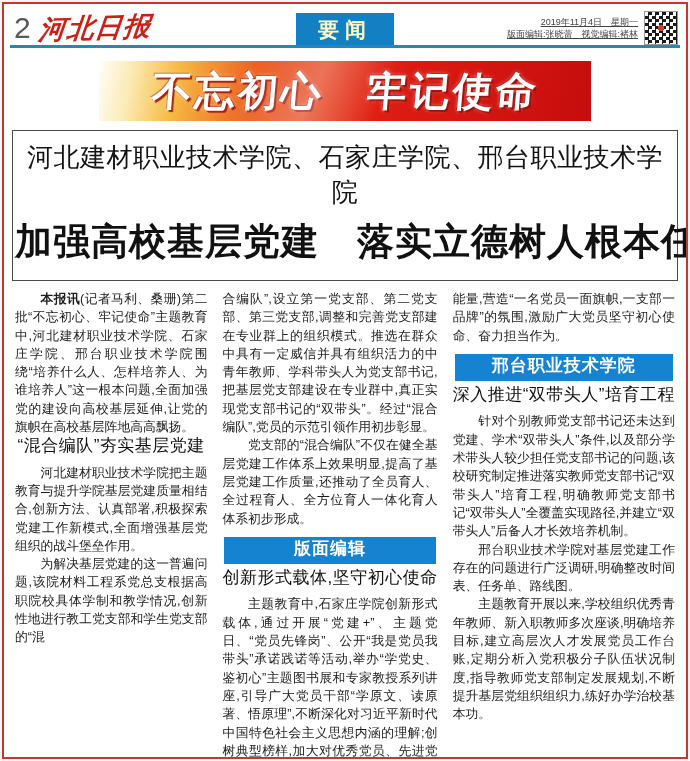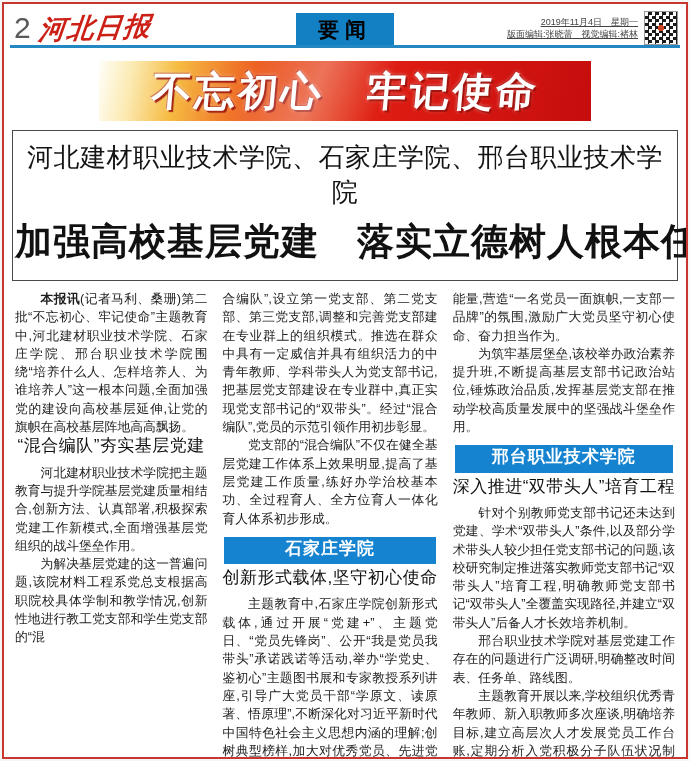--- a/index.html
+++ b/index.html
@@ -7,21 +7,21 @@
   body { font-family:"Liberation Sans","DejaVu Sans",sans-serif; position:relative; }
   .page { position:absolute; inset:2px; background:#fff; border:2px solid #c8372f; overflow:hidden; }
 
   
   .hdr { position:relative; height:44px; padding:4px 8px 0 10px; display:flex; align-items:center; }
   .page-num { font-size:30px; color:#5a5a5a; line-height:34px; margin-right:8px; }
   .masthead { font-family:"Liberation Serif","DejaVu Serif",serif; font-style:italic; font-weight:bold;
               color:#cc1f16; font-size:27px; transform:skewX(-8deg) rotate(-2deg); letter-spacing:1px; }
   .hdr-rule { position:absolute; left:6px; right:6px; bottom:0; height:3px; background:#2387c2; }
   .section-tab { position:absolute; left:50%; transform:translateX(-50%); bottom:0;
-                 background:#1480c4; color:#000000; font-weight:bold; font-size:21px;
+                 background:#1480c4; color:#fef9c3; font-weight:bold; font-size:21px;
                  padding:3px 22px 4px; letter-spacing:6px; }
   .date-block { margin-left:auto; text-align:right; font-size:9px; color:#444; line-height:12px; padding-right:6px;text-decoration:underline; }
   .qr { width:34px; height:34px; flex:0 0 auto;
         background-image: radial-gradient(#c42 3px, transparent 3.5px),
                           repeating-conic-gradient(#1b1b1b 0% 25%, #fdfdfd 0% 50%);
         background-size:100% 100%, 7px 7px; border:1px solid #999; }
 
   
   .banner { position:relative; width:492px; height:60px; margin:13px auto 9px;
             background:linear-gradient(100deg,#fffef8 0%,#fbeab2 7%,#f6bb42 16%,#ec5d20 32%,#de1d13 58%,#c60d0d 100%);
@@ -77,29 +77,28 @@
 
     <div class="col">
       <p><span class="lead">本报讯</span><span>(记者马利、桑珊)第二批“不忘初心、牢记使命”主题教育中,河北建材职业技术学院、石家庄学院、邢台职业技术学院围绕“培养什么人、怎样培养人、为谁培养人”这一根本问题,全面加强党的建设向高校基层延伸,让党的旗帜在高校基层阵地高高飘扬。</span></p>
       <div class="sec-sub">“混合编队”夯实基层党建</div>
       <p>河北建材职业技术学院把主题教育与提升学院基层党建质量相结合,创新方法、认真部署,积极探索党建工作新模式,全面增强基层党组织的战斗堡垒作用。</p>
       <p>为解决基层党建的这一普遍问题,该院材料工程系党总支根据高职院校具体学制和教学情况,创新性地进行教工党支部和学生党支部的“混</p>
     </div>
 
     <div class="col">
       <p style="text-indent:0;">合编队”,设立第一党支部、第二党支部、第三党支部,调整和完善党支部建在专业群上的组织模式。推选在群众中具有一定威信并具有组织活力的中青年教师、学科带头人为党支部书记,把基层党支部建设在专业群中,真正实现党支部书记的“双带头”。经过“混合编队”,党员的示范引领作用初步彰显。</p>
-      <p>党支部的“混合编队”不仅在健全基层党建工作体系上效果明显,提高了基层党建工作质量,练好办学治校基本功、全过程育人、全方位育人一体化育人体系初步形成。</p>
-      <div class="sec-title">石家庄学院</div>
+      <p>党支部的“混合编队”不仅在健全基层党建工作体系上效果明显,提高了基层党建工作质量,还推动了全员育人、全过程育人、全方位育人一体化育人体系初步形成。</p>
+      <div class="sec-title">版面编辑</div>
       <div class="sec-sub">创新形式载体,坚守初心使命</div>
       <p>主题教育中,石家庄学院创新形式载体,通过开展“党建+”、主题党日、“党员先锋岗”、公开“我是党员我带头”承诺践诺等活动,举办“学党史、鉴初心”主题图书展和专家教授系列讲座,引导广大党员干部“学原文、读原著、悟原理”,不断深化对习近平新时代中国特色社会主义思想内涵的理解;创树典型榜样,加大对优秀党员、先进党员团队、先进基层党组织的表彰力度,并组建师生宣讲团,宣传身边党员“好故事”,发出党员标兵“好声音”,弘扬正</p>
     </div>
 
     <div class="col">
       <p style="text-indent:0;">能量,营造“一名党员一面旗帜,一支部一品牌”的氛围,激励广大党员坚守初心使命、奋力担当作为。</p>
-      <p>为筑牢基层堡垒,该校举办政治素养提升班,不断提高基层支部书记政治站位,锤炼政治品质,发挥基层党支部在推动学校高质量发展中的坚强战斗堡垒作用。</p>
       <div class="sec-title">邢台职业技术学院</div>
       <div class="sec-sub">深入推进“双带头人”培育工程</div>
       <p>针对个别教师党支部书记还未达到党建、学术“双带头人”条件,以及部分学术带头人较少担任党支部书记的问题,该校研究制定推进落实教师党支部书记“双带头人”培育工程,明确教师党支部书记“双带头人”全覆盖实现路径,并建立“双带头人”后备人才长效培养机制。</p>
       <p>邢台职业技术学院对基层党建工作存在的问题进行广泛调研,明确整改时间表、任务单、路线图。</p>
       <p>主题教育开展以来,学校组织优秀青年教师、新入职教师多次座谈,明确培养目标,建立高层次人才发展党员工作台账,定期分析入党积极分子队伍状况制度,指导教师党支部制定发展规划,不断提升基层党组织组织力,练好办学治校基本功。</p>
     </div>
 
   </div>
 </div>
 

